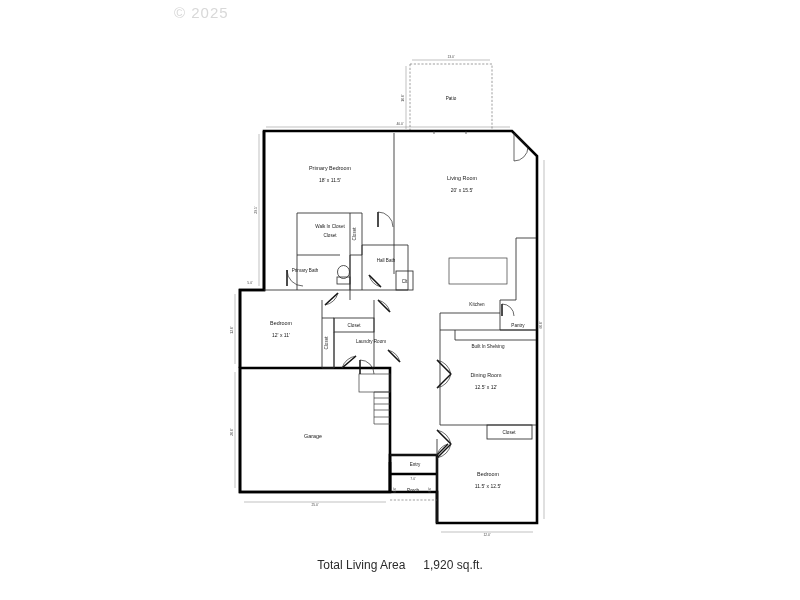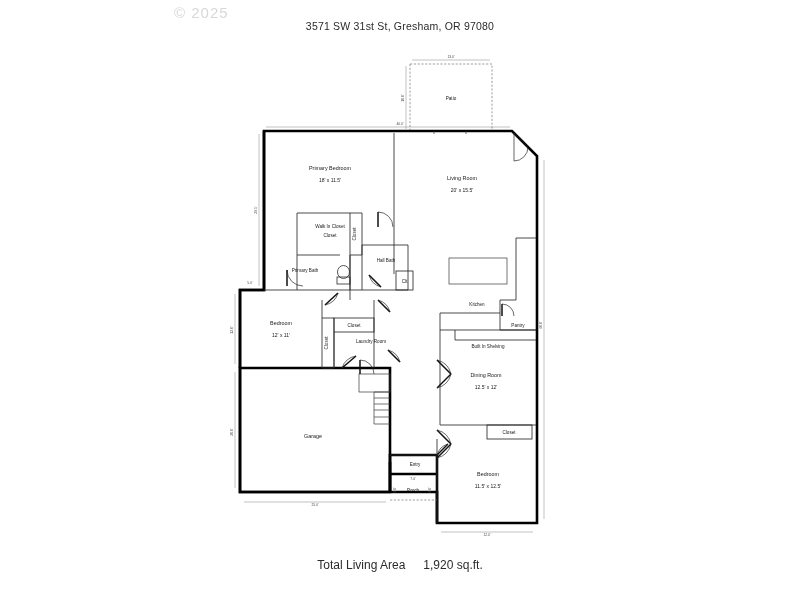--- a/index.html
+++ b/index.html
@@ -71,21 +71,20 @@
   .dim-line { stroke: #777; stroke-width: 0.45; fill: none; }
   .fixture { stroke: #2a2a2a; stroke-width: 0.8; fill: none; }
 </style>
 </head>
 <body>
 
 <div id="plan-root">
 
   <div class="watermark">© 2025</div>
 
-  <div class="page-title">3571 SW 31st St, Gresham, OR 97080</div>
 
   <svg class="plan-svg" viewBox="0 0 800 600">
 
     <g>
       <path class="dash-line" d="M410 64 L492 64 L492 131 M410 64 L410 131"></path>
       <text class="sm-name" x="451" y="100">Patio</text>
 
       <line class="dim-line" x1="412" y1="60" x2="490" y2="60"></line>
       <text class="dim-txt" x="451" y="58">13.0'</text>
       <line class="dim-line" x1="406" y1="66" x2="406" y2="129"></line>

